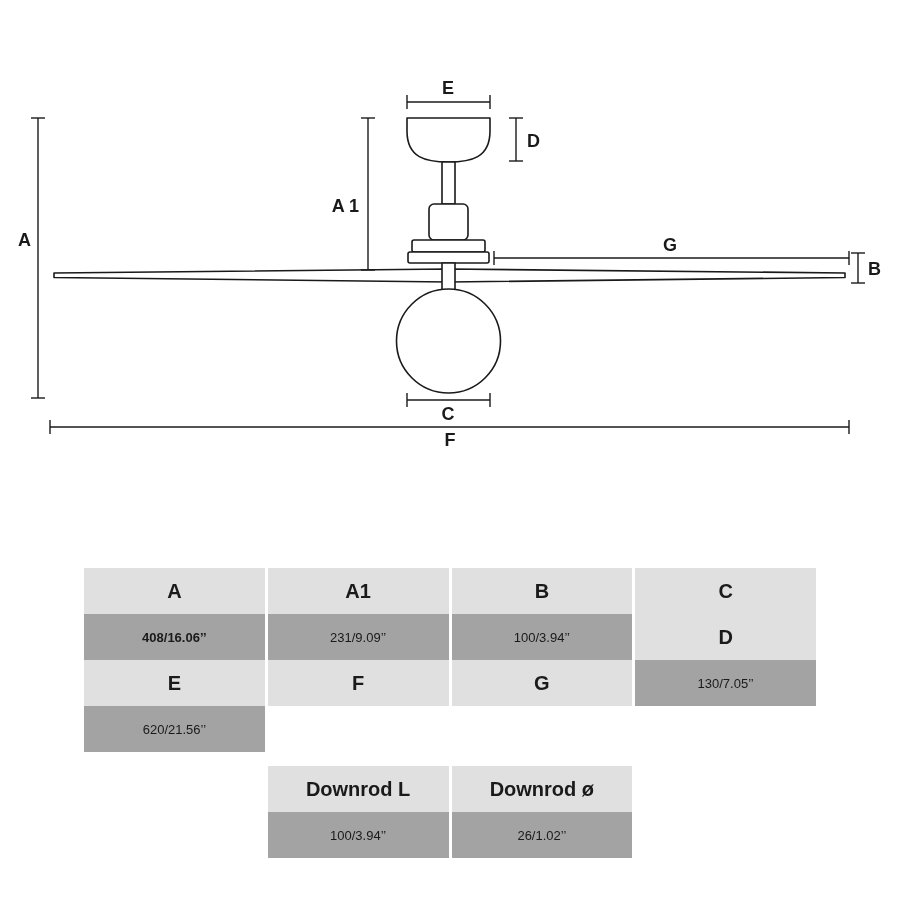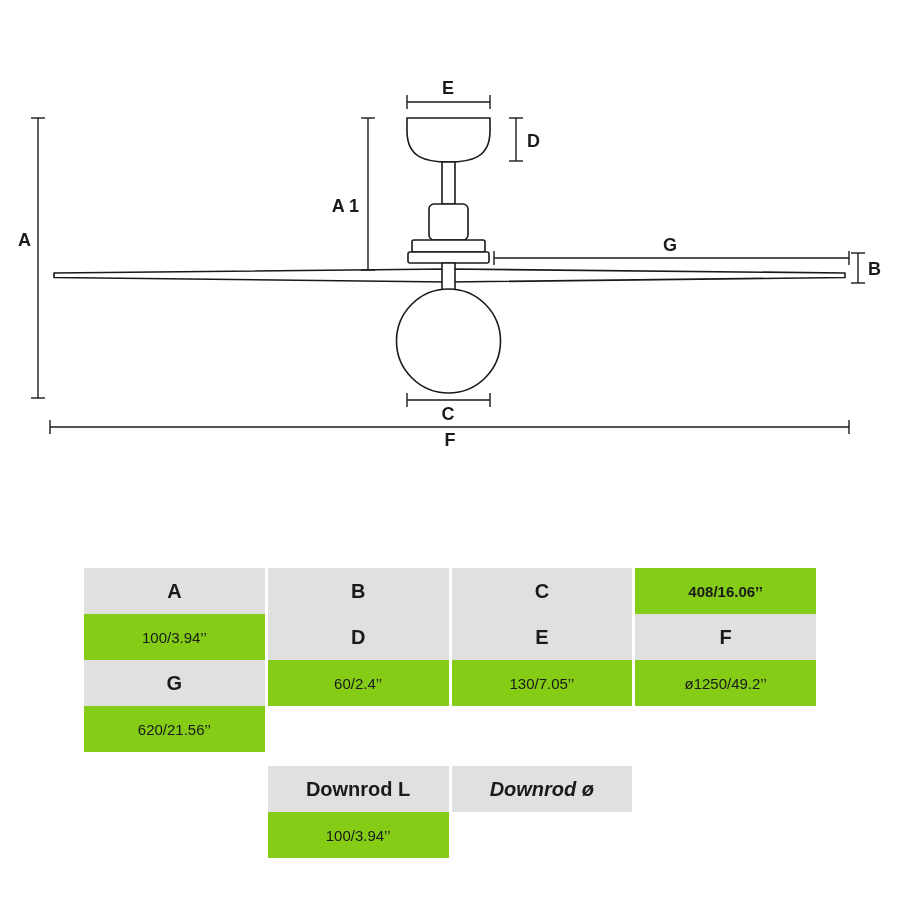--- a/index.html
+++ b/index.html
@@ -30,24 +30,24 @@
     display: flex;
     align-items: center;
     justify-content: center;
     white-space: nowrap;
   }
   .head {
     background: #e0e0e0;
     font-weight: bold;
     font-size: 20px;
   }
-  .val { font-size: 15px; background: #84cc16; }
+  .val { font-size: 13px; background: #a3a3a3; }
   .val-strong { font-weight: bold; }
   .col2 { grid-column: 2; }
-  .col3 { grid-column: 3; font-style: italic; }
+  .col3 { grid-column: 3; }
   .spacer { grid-column: 1 / -1; height: 14px; }
 </style>
 </head>
 <body>
 
 <svg class="diagram" width="900" height="470" viewBox="0 0 900 470" xmlns="http://www.w3.org/2000/svg">
 
   <g stroke="#1a1a1a" stroke-width="1.6" fill="#ffffff" stroke-linejoin="round">
     <path d="M407,118 H490 V131 C490,158 471,162 448.5,162 C426,162 407,158 407,131 Z"></path>
     <rect x="442" y="162" width="13" height="42"></rect>
@@ -111,36 +111,37 @@
     <text class="dim-label" x="670" y="251" text-anchor="middle">G</text>
     <text class="dim-label" x="868" y="275" text-anchor="start">B</text>
     <text class="dim-label" x="448" y="420" text-anchor="middle">C</text>
     <text class="dim-label" x="450" y="446" text-anchor="middle">F</text>
   </g>
 </svg>
 
 <div class="dim-table">
 
   <div class="cell head">A</div>
+  <div class="cell head">A1</div>
   <div class="cell head">B</div>
   <div class="cell head">C</div>
 
   <div class="cell val val-strong">408/16.06’’</div>
+  <div class="cell val">231/9.09’’</div>
   <div class="cell val">100/3.94’’</div>
 
   <div class="cell head">D</div>
   <div class="cell head">E</div>
   <div class="cell head">F</div>
   <div class="cell head">G</div>
 
-  <div class="cell val">60/2.4’’</div>
   <div class="cell val">130/7.05’’</div>
-  <div class="cell val">ø1250/49.2’’</div>
   <div class="cell val">620/21.56’’</div>
 
   <div class="spacer"></div>
 
   <div class="cell head col2">Downrod L</div>
   <div class="cell head col3">Downrod ø</div>
 
   <div class="cell val col2">100/3.94’’</div>
+  <div class="cell val col3">26/1.02’’</div>
 
 </div>
 
 </body></html>

